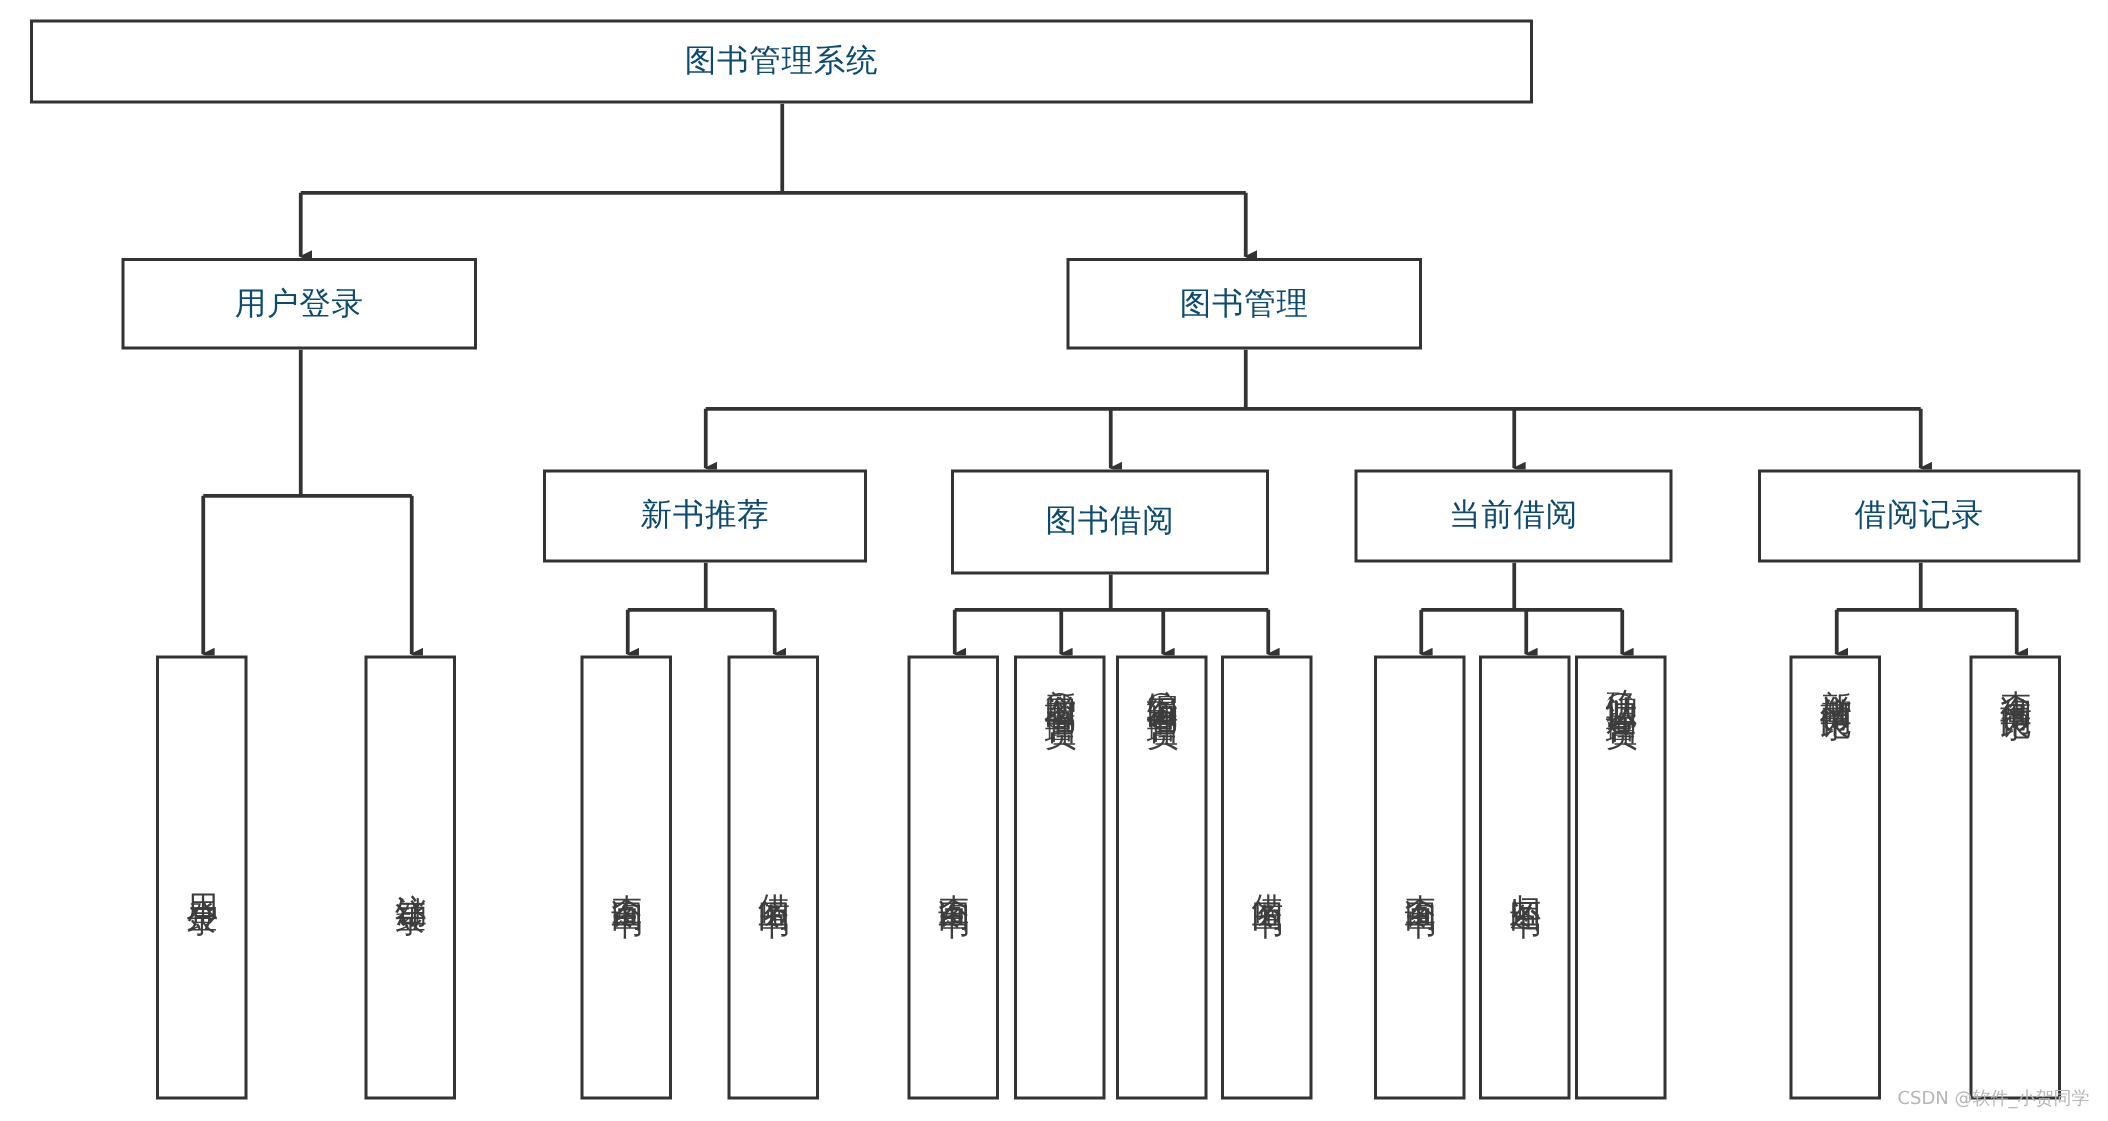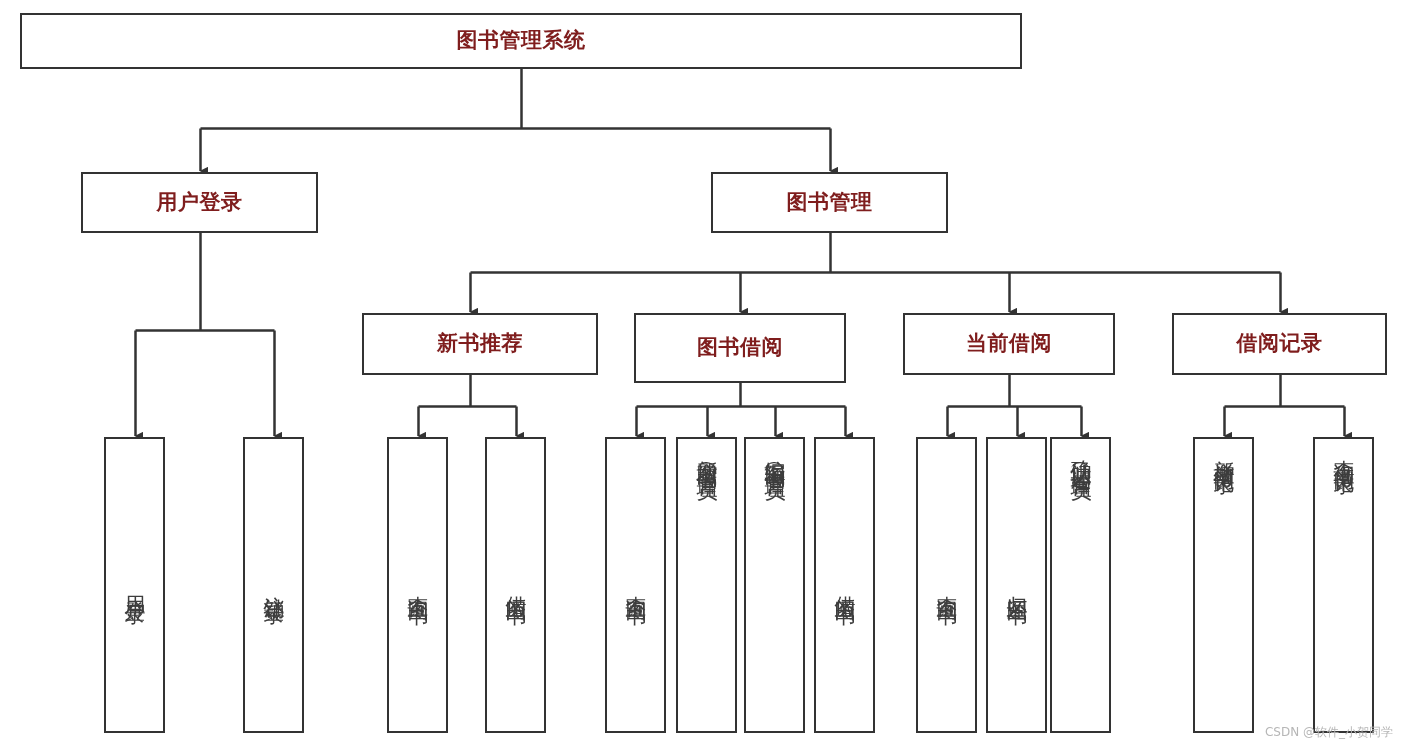--- a/index.html
+++ b/index.html
@@ -24,26 +24,25 @@
     position: absolute;
     box-sizing: border-box;
     background: #ffffff;
     border: 2.5px solid #333333;
     display: flex;
     align-items: center;
     justify-content: center;
   }
   .node-label-h {
     font-size: 21px;
-    color: #7f1d1d;
+    color: #0c4a6e;
     line-height: 1.1;
     letter-spacing: 0.5px;
     white-space: nowrap;
     user-select: none;
-    font-weight: bold;
   }
   .node-box.vertical {
     align-items: flex-start;
     justify-content: center;
     padding-top: 4px;
   }
   .node-label-v {
     font-size: 21px;
     color: #3d3d3d;
     writing-mode: vertical-rl;
@@ -126,21 +125,21 @@
     <span class="node-label-h">图书管理系统</span>
   </div>
 
   <div class="node-box" id="node-user-login" style="left: 81px; top: 172px; width: 237px; height: 61px;">
     <span class="node-label-h">用户登录</span>
   </div>
   <div class="node-box" id="node-book-manage" style="left: 711px; top: 172px; width: 237px; height: 61px; text-align: center;">
     <span class="node-label-h">图书管理</span>
   </div>
 
-  <div class="node-box" id="node-new-book-rec" style="left: 362px; top: 313px; width: 236px; height: 62px; align-items: center;">
+  <div class="node-box" id="node-new-book-rec" style="left: 362px; top: 313px; width: 216px; height: 62px; align-items: center;">
     <span class="node-label-h">新书推荐</span>
   </div>
   <div class="node-box" id="node-book-borrow" style="left: 634px; top: 313px; width: 212px; height: 70px;">
     <span class="node-label-h">图书借阅</span>
   </div>
   <div class="node-box" id="node-current-borrow" style="left: 903px; top: 313px; width: 212px; height: 62px;">
     <span class="node-label-h">当前借阅</span>
   </div>
   <div class="node-box" id="node-borrow-record" style="left: 1172px; top: 313px; width: 215px; height: 62px;">
     <span class="node-label-h">借阅记录</span>

